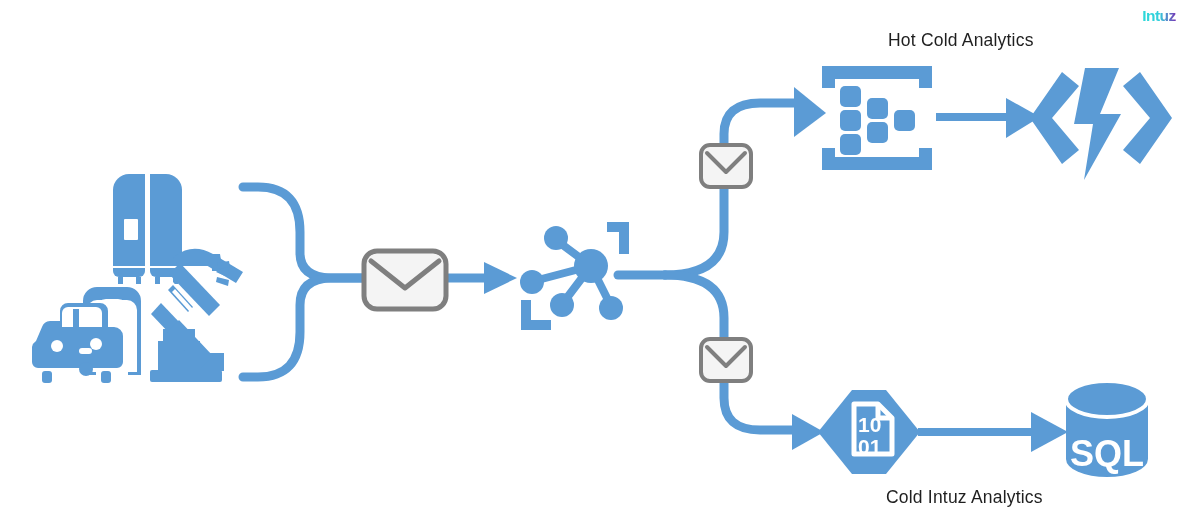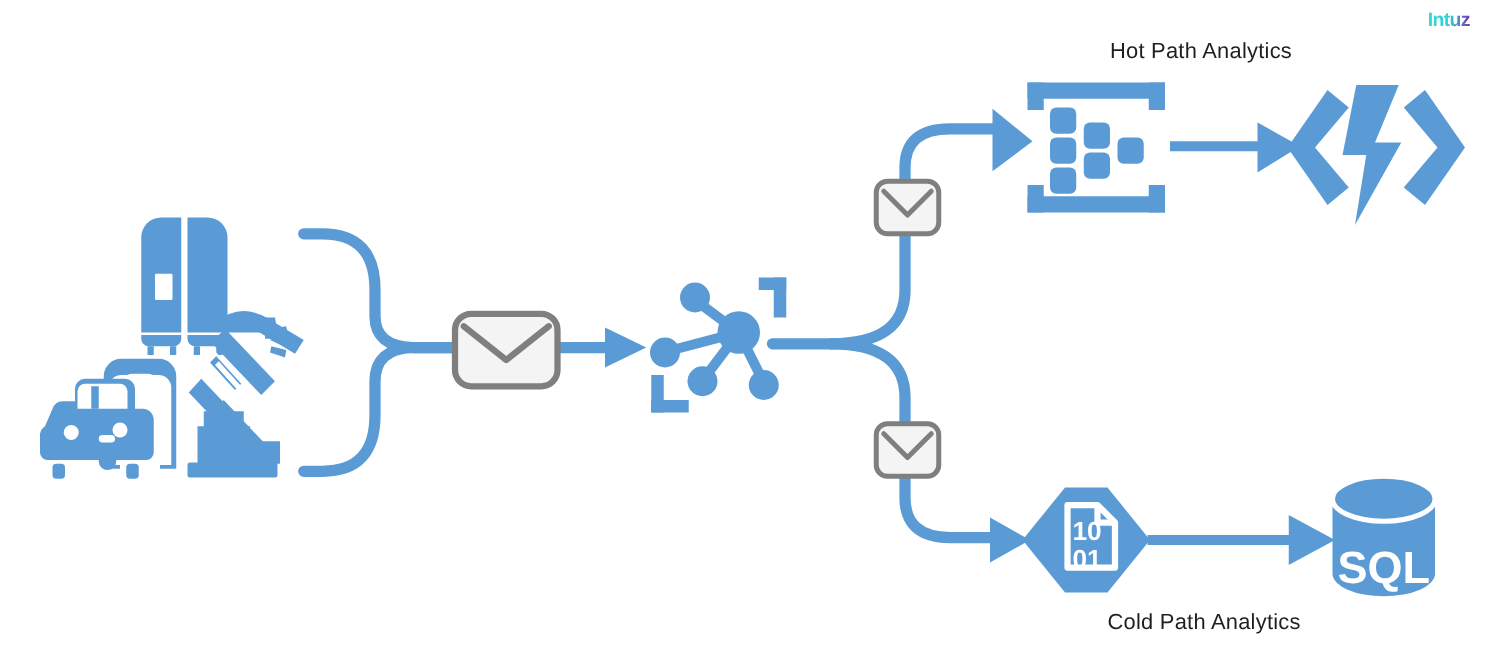--- a/index.html
+++ b/index.html
@@ -211,23 +211,23 @@
       <text x="858" y="454" fill="#ffffff" font-family="Liberation Sans, sans-serif" font-size="21" font-weight="bold">01</text>
     </g>
 
     <g>
       <path d="M1066 399 v60 a41 18 0 0 0 82 0 v-60 z" fill="#5b9bd5"></path>
       <ellipse cx="1107" cy="399" rx="41" ry="18" fill="#5b9bd5" stroke="#ffffff" stroke-width="4"></ellipse>
       <text x="1107" y="466" fill="#ffffff" text-anchor="middle" font-family="Liberation Sans, sans-serif" font-size="36" font-weight="bold">SQL</text>
     </g>
   </svg>
 
-  <div class="label" id="hot-path-label">Hot Path Analytics</div>
-
-  <div class="label" id="cold-path-label">Cold Path Analytics</div>
+  <div class="label" id="hot-path-label">Hot Cold Analytics</div>
+
+  <div class="label" id="cold-path-label">Cold Intuz Analytics</div>
 
   <svg id="brand-logo" viewBox="0 0 120 44">
     <defs>
       <linearGradient id="logoGrad" x1="0" y1="0" x2="1" y2="0">
         <stop offset="0%" stop-color="#2ed9d9"></stop>
         <stop offset="50%" stop-color="#33cfdc"></stop>
         <stop offset="100%" stop-color="#7b2fb5"></stop>
       </linearGradient>
     </defs>
     <text x="60" y="31" text-anchor="middle" font-family="Liberation Sans, sans-serif" font-size="30" font-weight="bold" letter-spacing="-1" fill="url(#logoGrad)">Intuz</text>

